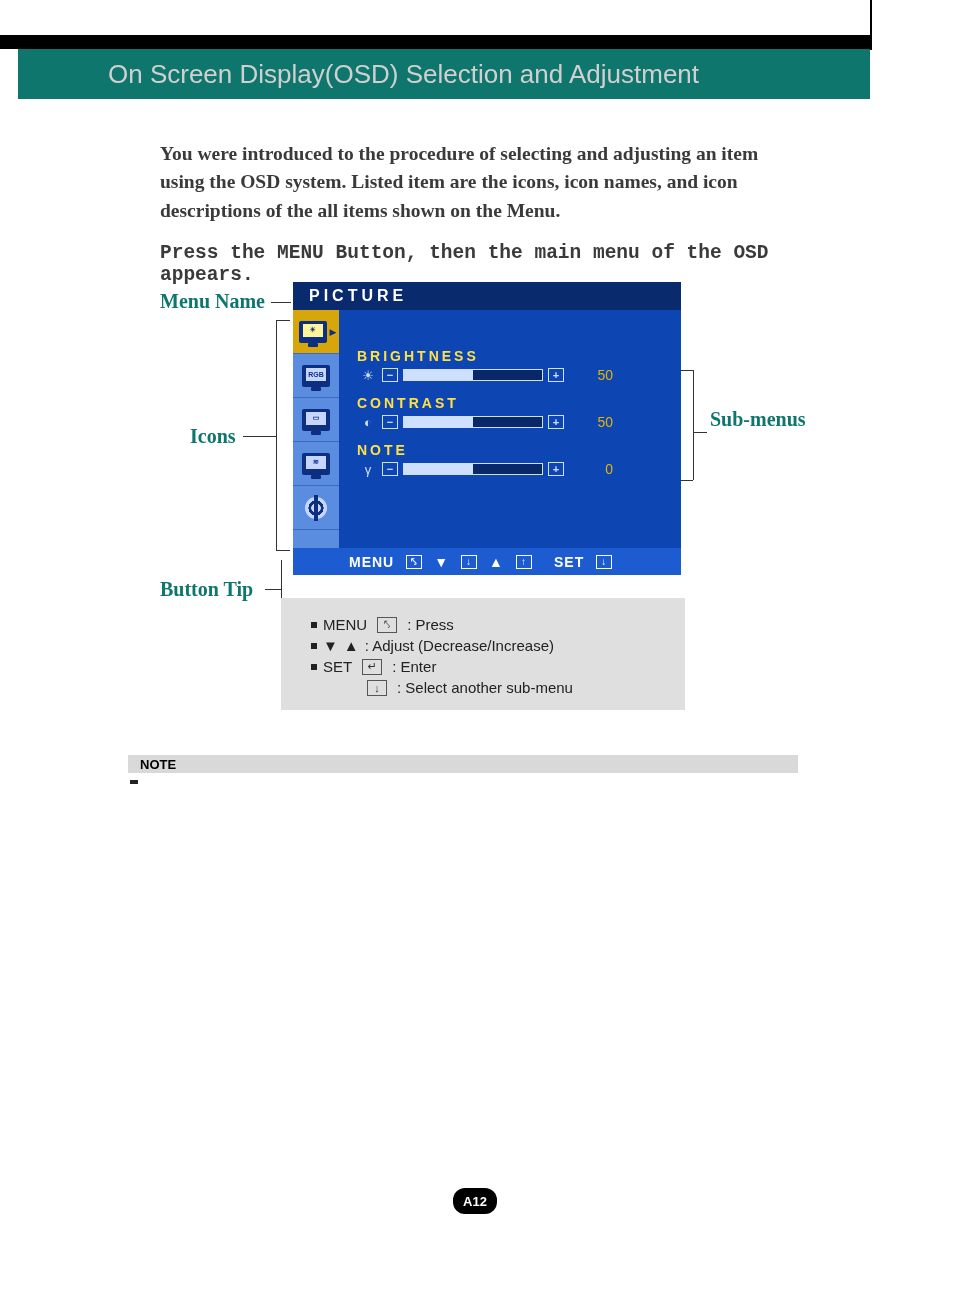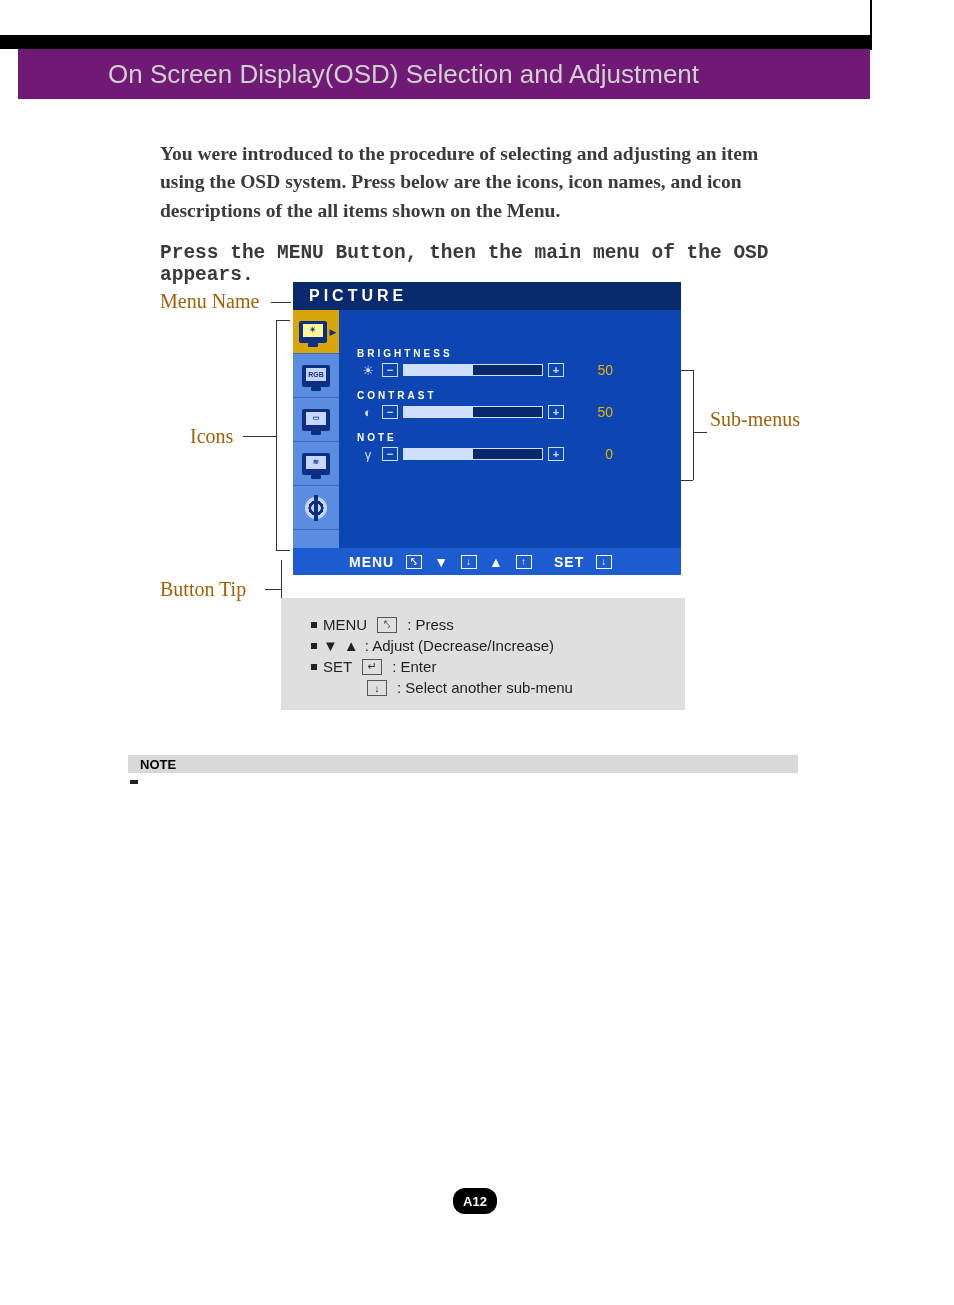--- a/index.html
+++ b/index.html
@@ -7,37 +7,37 @@
     margin: 0;
     font-family: Georgia, 'Times New Roman', serif;
     background: #fff;
     width: 954px;
     height: 1305px;
     position: relative;
   }
   .page-banner-line { position:absolute; left:0; top:35px; width:870px; height:14px; background:#000; }
   .page-banner-box {
     position:absolute; left:18px; top:49px; width:852px; height:50px;
-    background:#701a75; color:#d0d0d0; display:flex; align-items:center;
+    background:#0f766e; color:#d0d0d0; display:flex; align-items:center;
     font-family: Arial, Helvetica, sans-serif; font-size:26px; padding-left:90px;
   }
   .vline-right { position:absolute; left:870px; top:0; width:2px; height:50px; background:#000; }
   .intro {
     position:absolute; left:160px; top:140px; width:640px;
     font-family: Georgia, 'Times New Roman', serif; font-weight:bold; font-size:19.5px;
     color:#3a3a3a; line-height:1.45;
   }
   .press {
     position:absolute; left:160px; top:242px; width:640px;
     font-family: Liberation Mono, monospace; font-weight:bold; font-size:19.5px;
     color:#3a3a3a;
   }
   .label {
     position:absolute; font-family: Georgia, 'Times New Roman', serif;
-    font-weight:normal; font-size:20px; color:#a16207;text-align:right;
+    font-weight:bold; font-size:20px; color:#0f766e;text-align:right;
   }
   .label-menu-name { left:160px; top:290px; }
   .label-icons { left:190px; top:425px; }
   .label-submenus { left:710px; top:408px; }
   .label-button-tip { left:160px; top:578px; }
 
   
   .c-line { position:absolute; background:#333; }
 
   
@@ -69,21 +69,21 @@
   .gear:before, .gear:after {
     content:""; position:absolute; left:9px; top:-2px; width:4px; height:26px; background:#0c2f82;
     box-shadow: -9px 9px 0 -0px #0c2f82 inset;
   }
   .osd-icon-cell.sel { background:#d7a60a; }
   .osd-icon-cell.sel .monitor .inner{ background:#fff59a; }
   .osd-icon-cell.sel:after { content:"▶"; color:#0c2f82; font-size:9px; position:relative; left:3px;}
 
   .osd-panel { position:absolute; left:46px; top:0; right:0; bottom:0; padding:38px 16px 8px 18px; color:#e5b400; }
   .submenu { margin-bottom:12px; }
-  .submenu .name { color:#ffffff; font-weight:bold; letter-spacing:3px; font-size:10px; }
+  .submenu .name { color:#fde047; font-weight:bold; letter-spacing:3px; font-size:14px; }
   .submenu .row { display:flex; align-items:center; margin-top:3px; }
   .submenu .row .icon { width:22px; text-align:center; color:#cfe0ff; font-size:13px; }
   .btn-sq {
     width:16px; height:14px; border:1px solid #cfe0ff; display:flex; align-items:center; justify-content:center;
     color:#cfe0ff; font-size:11px; font-weight:bold; margin:0 3px; background:rgba(0,0,0,0);
   }
   .bar-outer { width:140px; height:12px; border:1px solid #cfe0ff; margin:0 2px; background:#082869; }
   .bar-fill { height:100%; background:#cfe0ff; }
   .val { width:36px; text-align:right; color:#e5b400; font-weight:normal; font-size:14px; margin-left:10px;}
   .osd-footer {
@@ -118,21 +118,21 @@
 </style>
 </head>
 <body>
 
 <div class="page-banner-line"></div>
 <div class="vline-right"></div>
 <div class="page-banner-box">
   <span>On Screen Display(OSD) Selection and Adjustment</span>
 </div>
 
-<div class="intro">You were introduced to the procedure of selecting and adjusting an item using the OSD system.  Press below are the icons, icon names, and icon descriptions of the all items shown on the Menu.</div>
+<div class="intro">You were introduced to the procedure of selecting and adjusting an item using the OSD system.  Listed item are the icons, icon names, and icon descriptions of the all items shown on the Menu.</div>
 <div class="press">Press the MENU Button, then the main menu of the OSD appears.</div>
 
 <div class="label label-menu-name">Menu Name</div>
 <div class="label label-icons">Icons</div>
 <div class="label label-submenus">Sub-menus</div>
 <div class="label label-button-tip">Button Tip</div>
 
 <div class="c-line" style="left:271px; top:302px; width:20px; height:1px;"></div>
 <div class="c-line" style="left:243px; top:436px; width:33px; height:1px;"></div>
 <div class="c-line" style="left:276px; top:320px; width:1px; height:230px;"></div>

